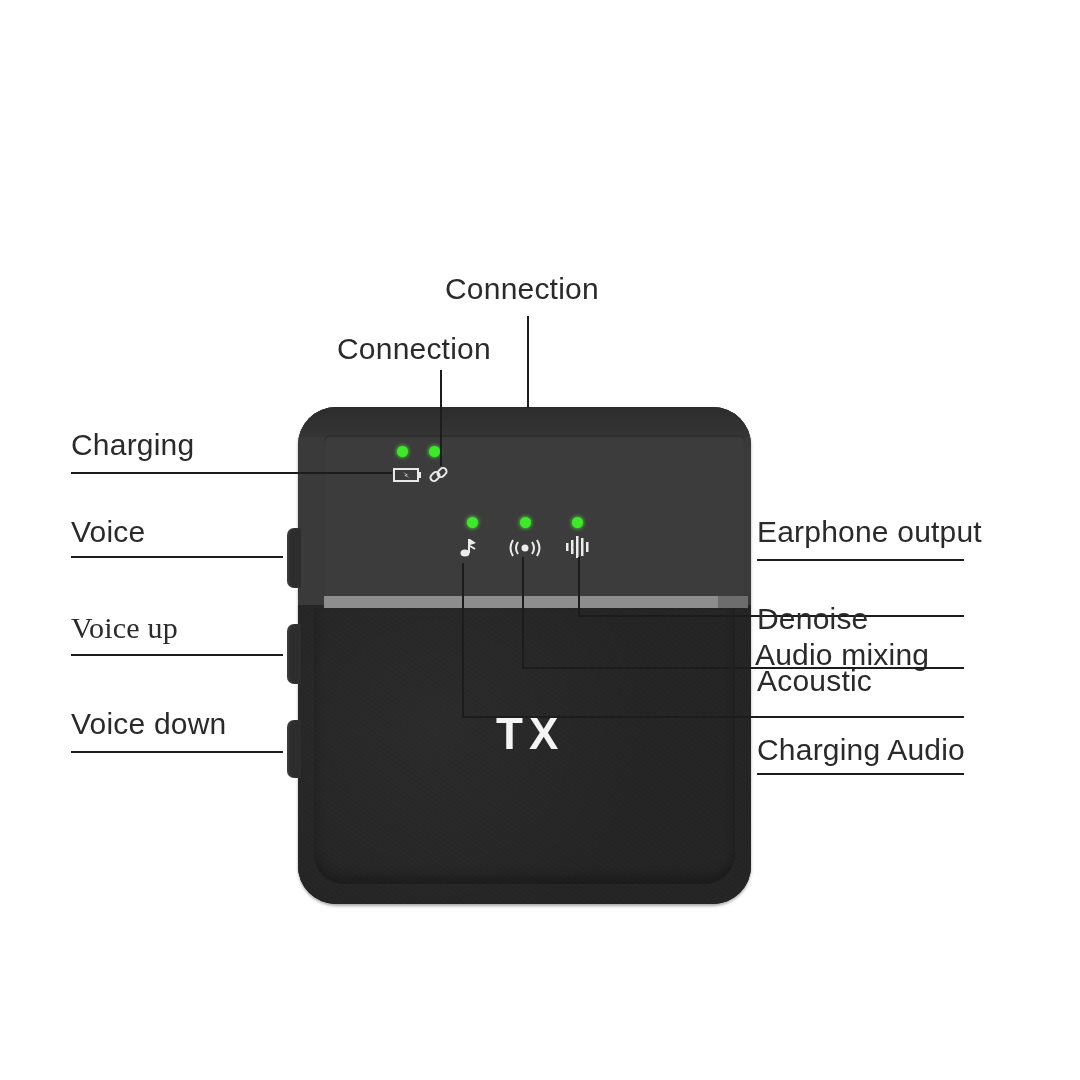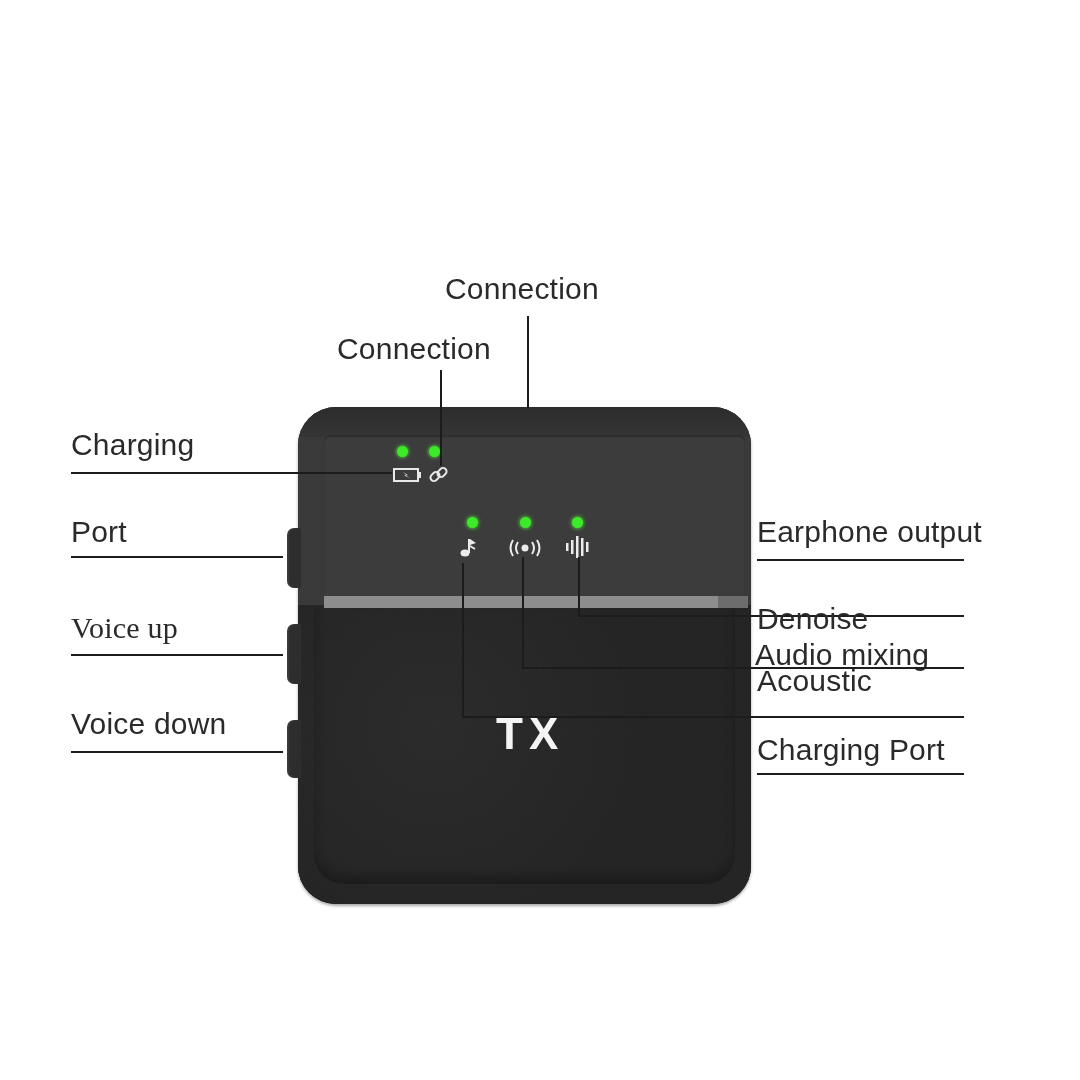--- a/index.html
+++ b/index.html
@@ -138,21 +138,21 @@
 
 <div class="label" style="left:445px;top:274px;">Connection</div>
 <div class="vline" style="left:527px;top:316px;height:92px;"></div>
 
 <div class="label" style="left:337px;top:334px;">Connection</div>
 <div class="vline" style="left:440px;top:370px;height:96px;"></div>
 
 <div class="label" style="left:71px;top:430px;">Charging</div>
 <div class="hline" style="left:71px;top:472px;width:321px;"></div>
 
-<div class="label" style="left:71px;top:517px;">Port</div>
+<div class="label" style="left:71px;top:517px;">Voice</div>
 <div class="hline" style="left:71px;top:556px;width:212px;"></div>
 
 <div class="label" style="left:71px;top:613px;font-family:Liberation Serif, serif;">Voice up</div>
 <div class="hline" style="left:71px;top:654px;width:212px;"></div>
 
 <div class="label" style="left:71px;top:709px;">Voice down</div>
 <div class="hline" style="left:71px;top:751px;width:212px;"></div>
 
 <div class="label" style="left:757px;top:517px;">Earphone output</div>
 <div class="hline" style="left:757px;top:559px;width:207px;"></div>
@@ -162,14 +162,14 @@
 <div class="hline" style="left:578px;top:615px;width:386px;"></div>
 
 <div class="label" style="left:757px;top:596px;margin-top:8px;">Denoise</div>
 <div class="vline" style="left:522px;top:557px;height:111px;"></div>
 <div class="hline" style="left:522px;top:667px;width:442px;"></div>
 
 <div class="label" style="left:757px;top:666px;">Acoustic</div>
 <div class="vline" style="left:462px;top:563px;height:155px;"></div>
 <div class="hline" style="left:462px;top:716px;width:502px;"></div>
 
-<div class="label" style="left:757px;top:735px;">Charging Port</div>
+<div class="label" style="left:757px;top:735px;">Charging Audio</div>
 <div class="hline" style="left:757px;top:773px;width:207px;"></div>
 
 </body></html>

